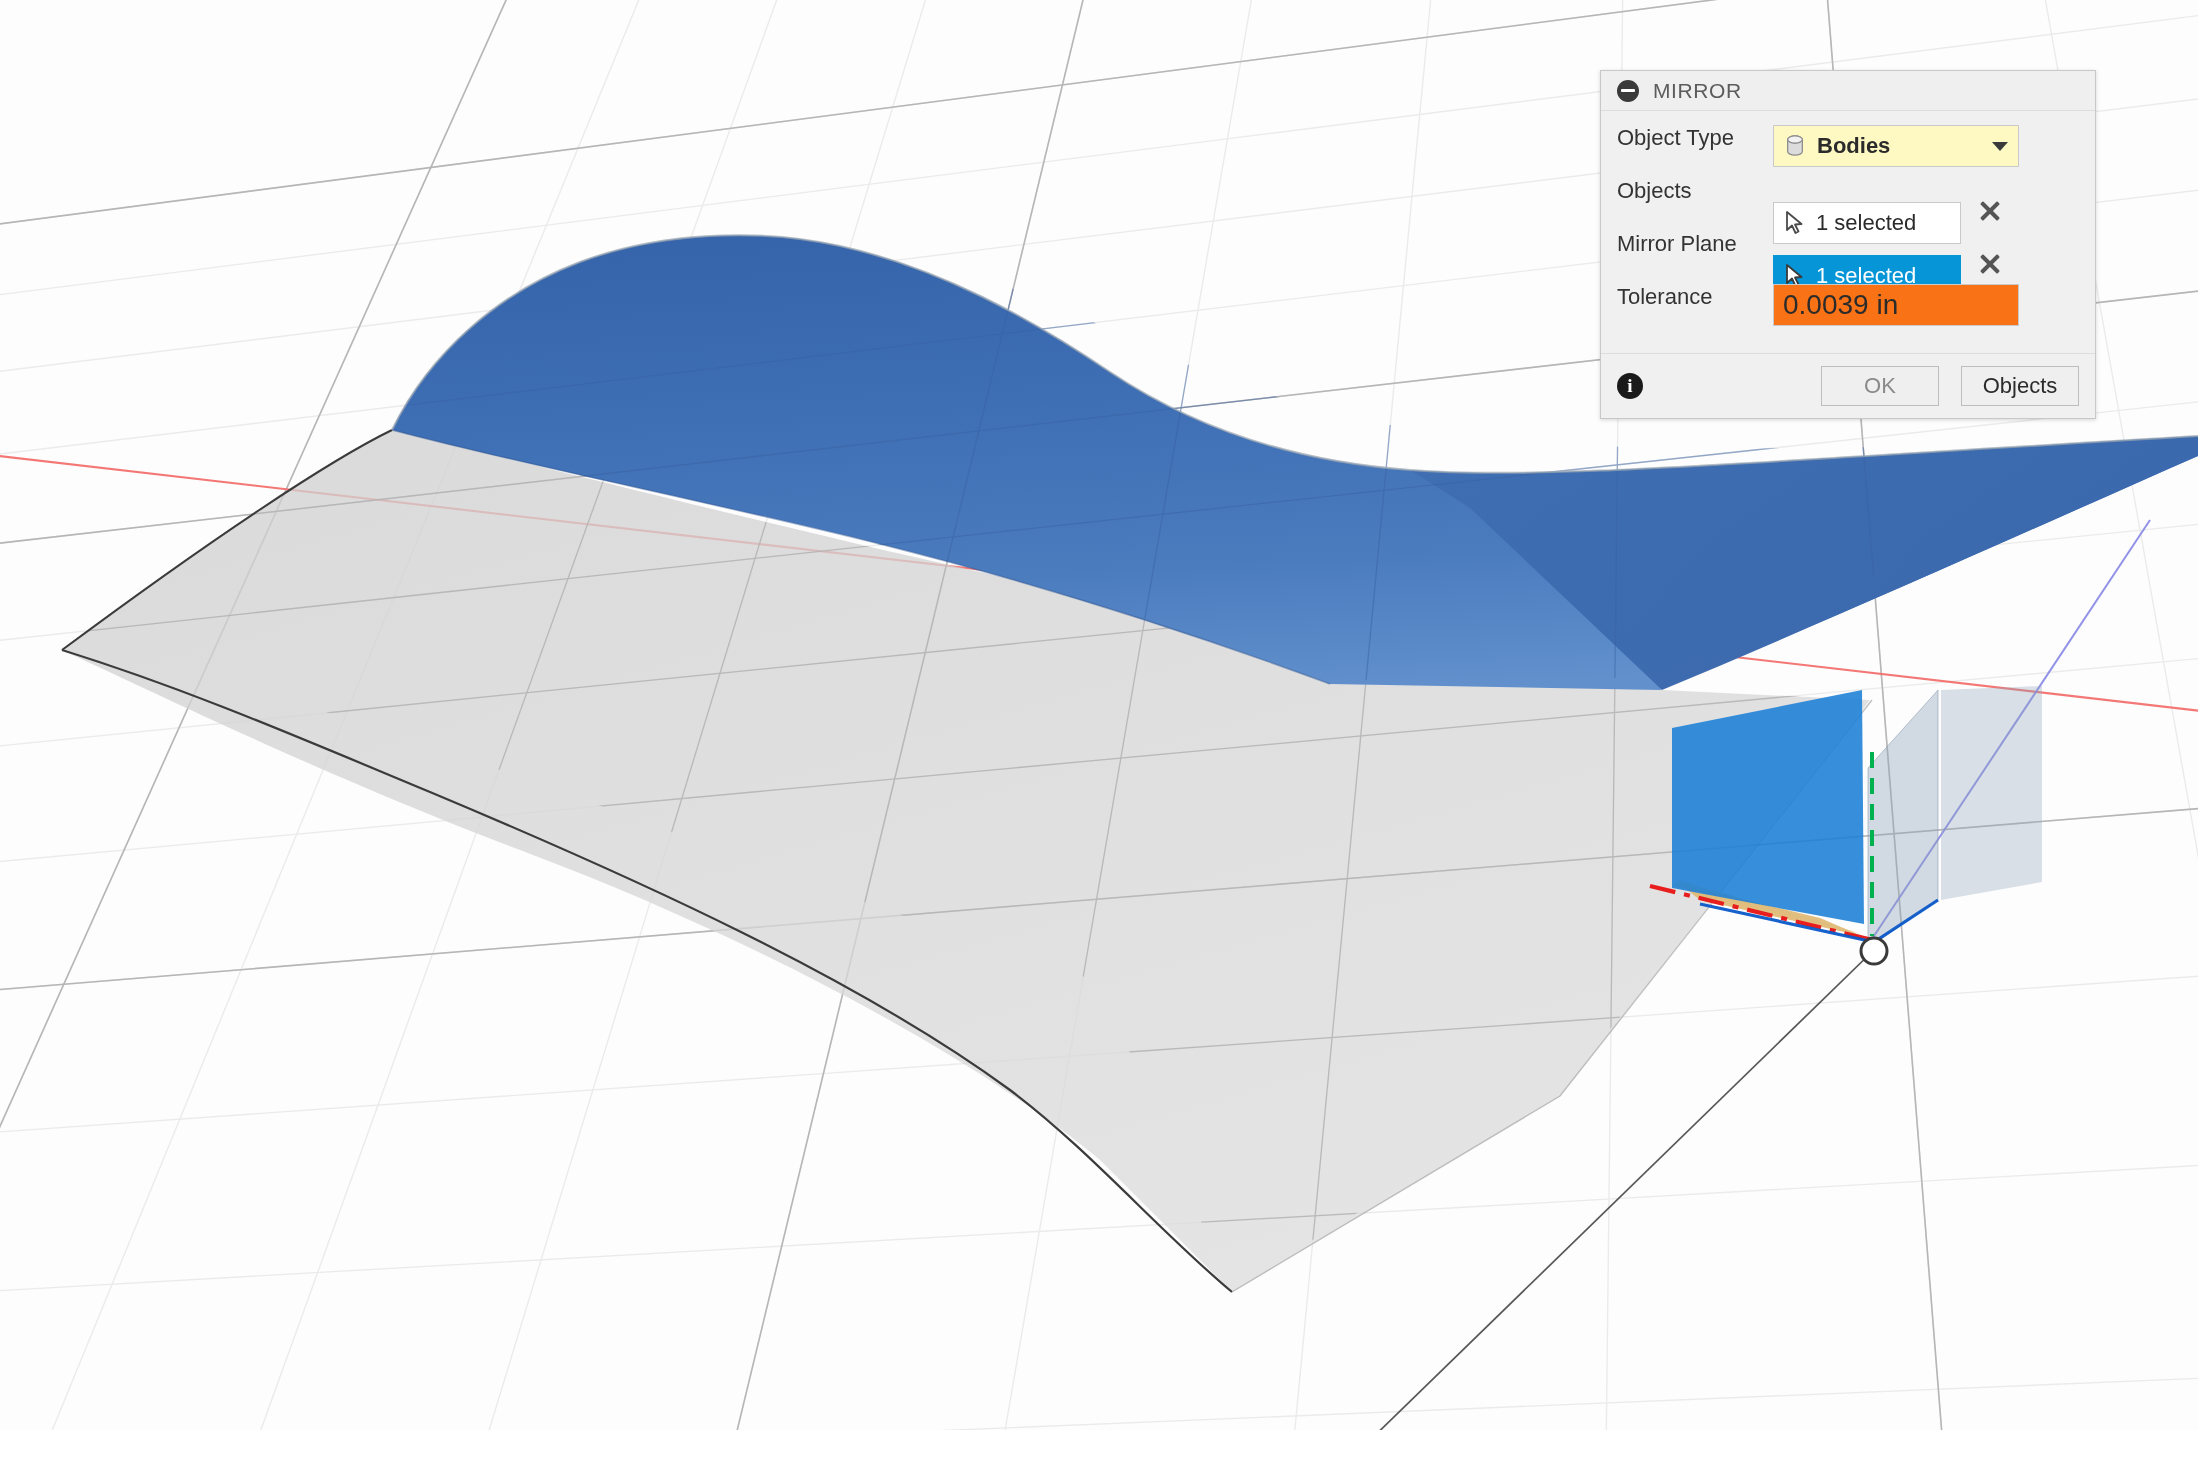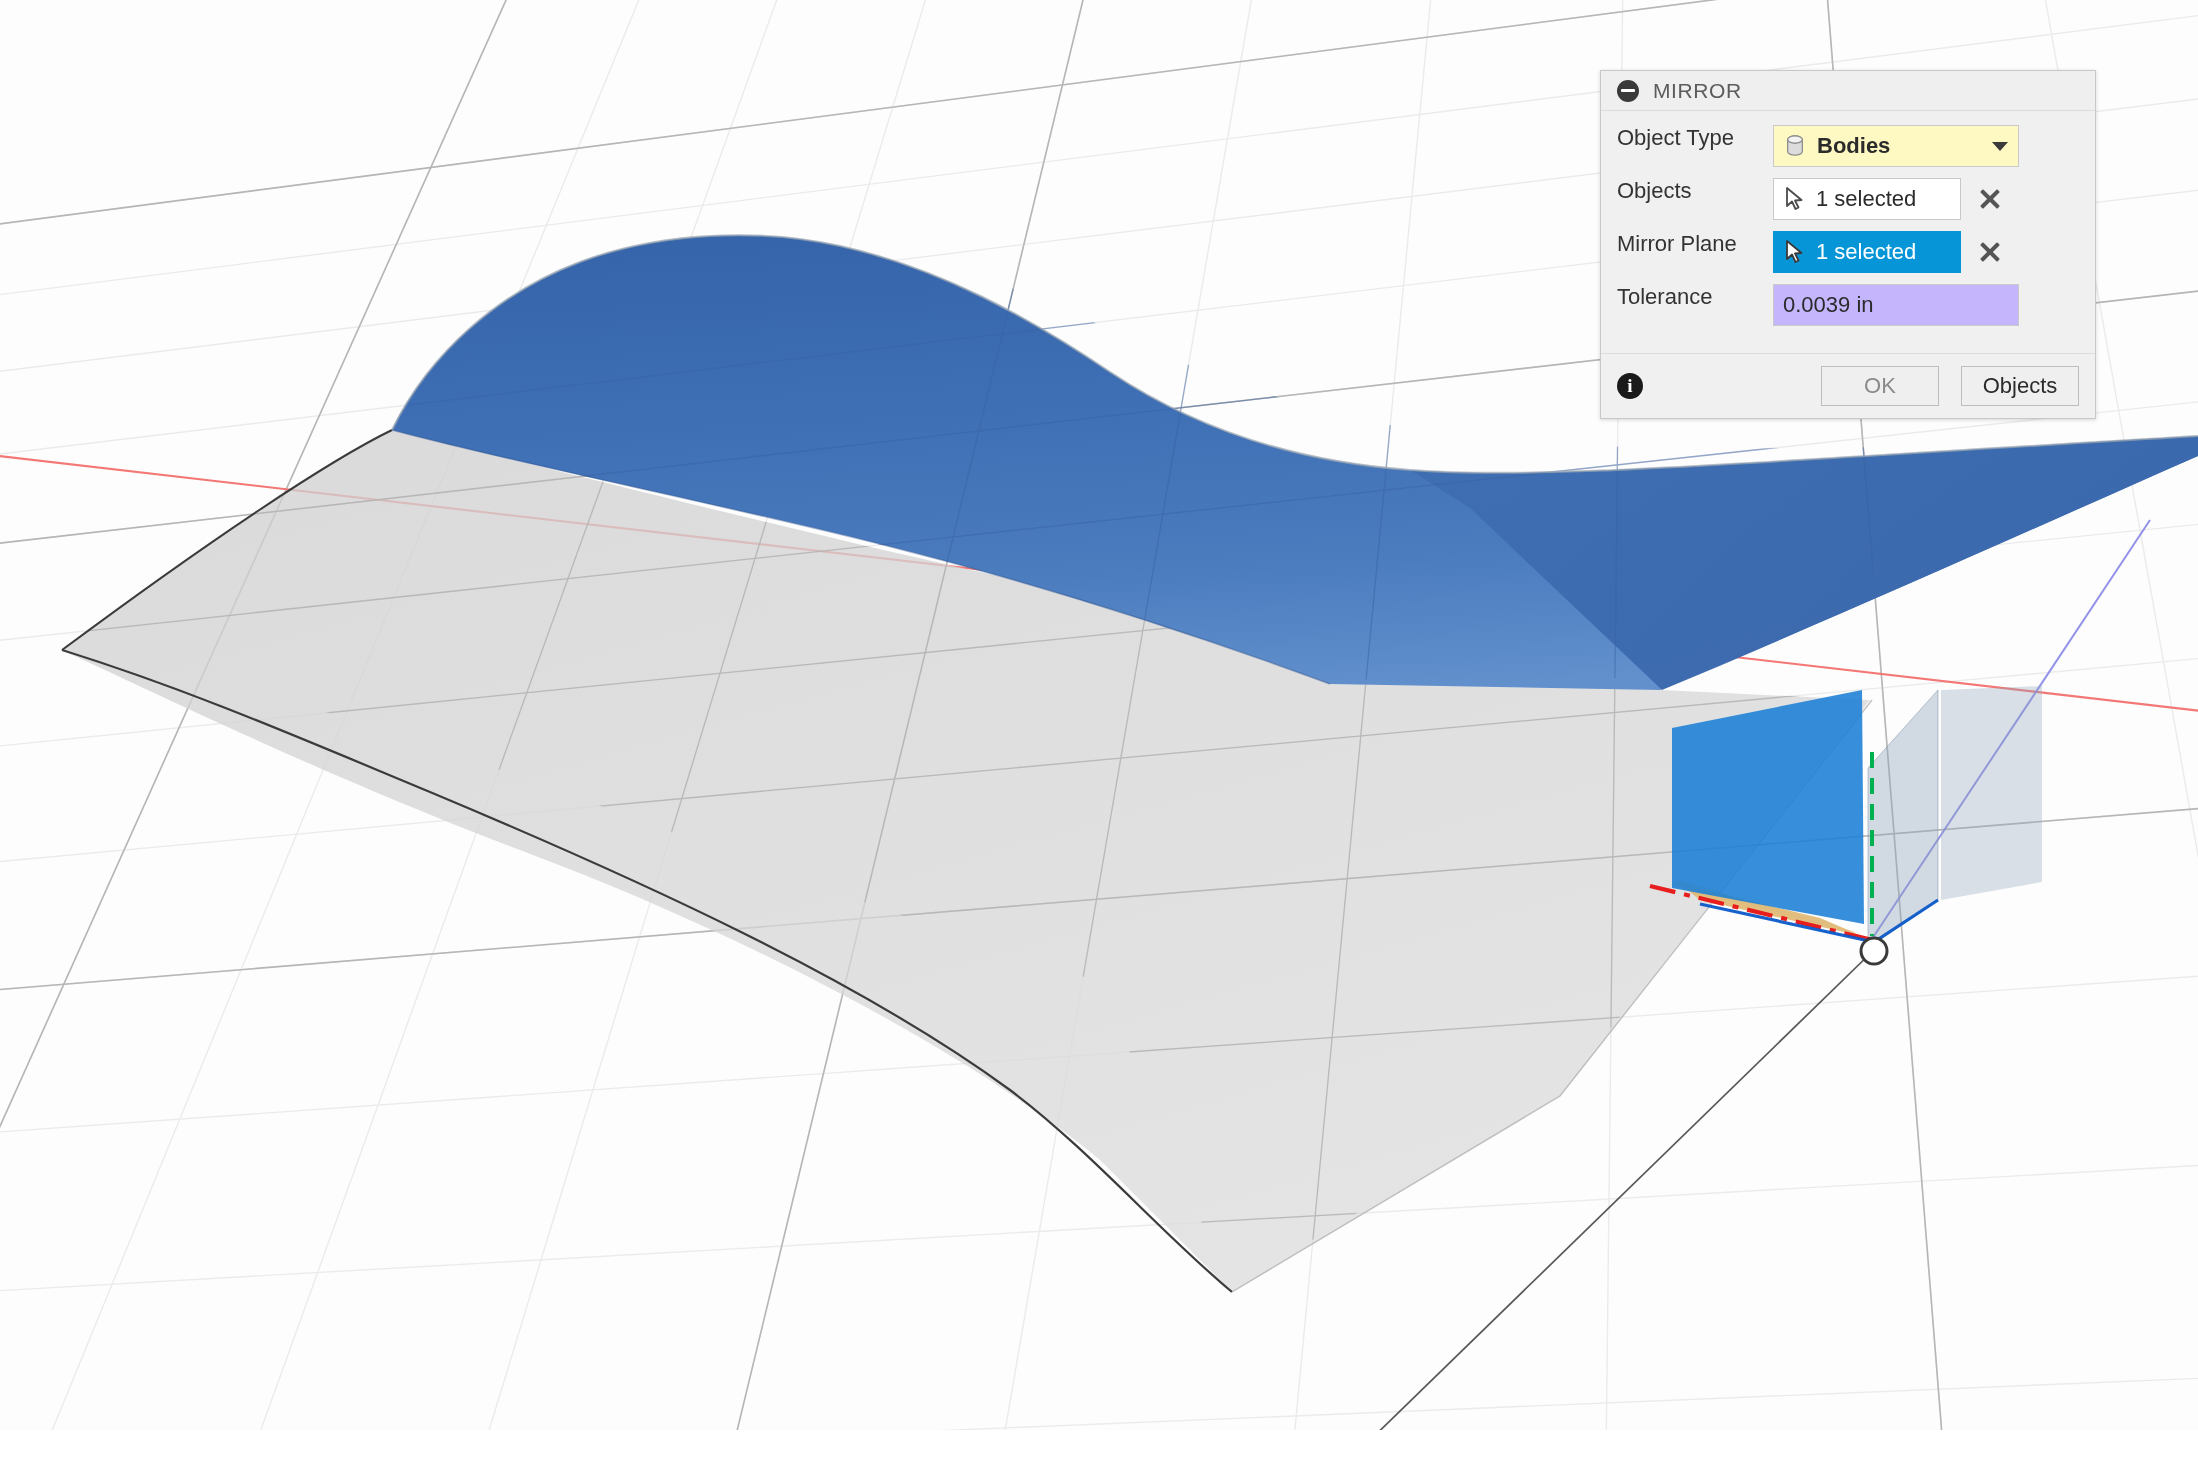--- a/index.html
+++ b/index.html
@@ -135,20 +135,21 @@
   .select-chip {
     width: 188px;
     height: 42px;
     background: #ffffff;
     border: 1px solid #c9c9c9;
     display: flex;
     align-items: center;
     padding: 0 10px;
     gap: 10px;
     cursor: pointer;
+    margin-top: 24px;
   }
   .select-chip.active {
     background: #0696d7;
     border-color: #0696d7;
   }
   .select-chip .chip-text {
     font-size: 22px;
     color: #2b2b2b;
     white-space: nowrap;
   }
@@ -169,24 +170,24 @@
     background: #555555;
     border-radius: 1px;
   }
   .clear-x::before { transform: rotate(45deg); }
   .clear-x::after  { transform: rotate(-45deg); }
 
   
   .text-input {
     width: 246px;
     height: 42px;
-    background: #c4b5fd;
+    background: #f97316;
     border: 1px solid #c9c9c9;
     font-family: "Liberation Sans", sans-serif;
-    font-size: 22px;
+    font-size: 28px;
     color: #2b2b2b;
     padding: 0 9px;
   }
 
   #dialog-footer {
     height: 64px;
     display: flex;
     align-items: center;
     padding: 0 16px;
     background: #f0f0f0;

